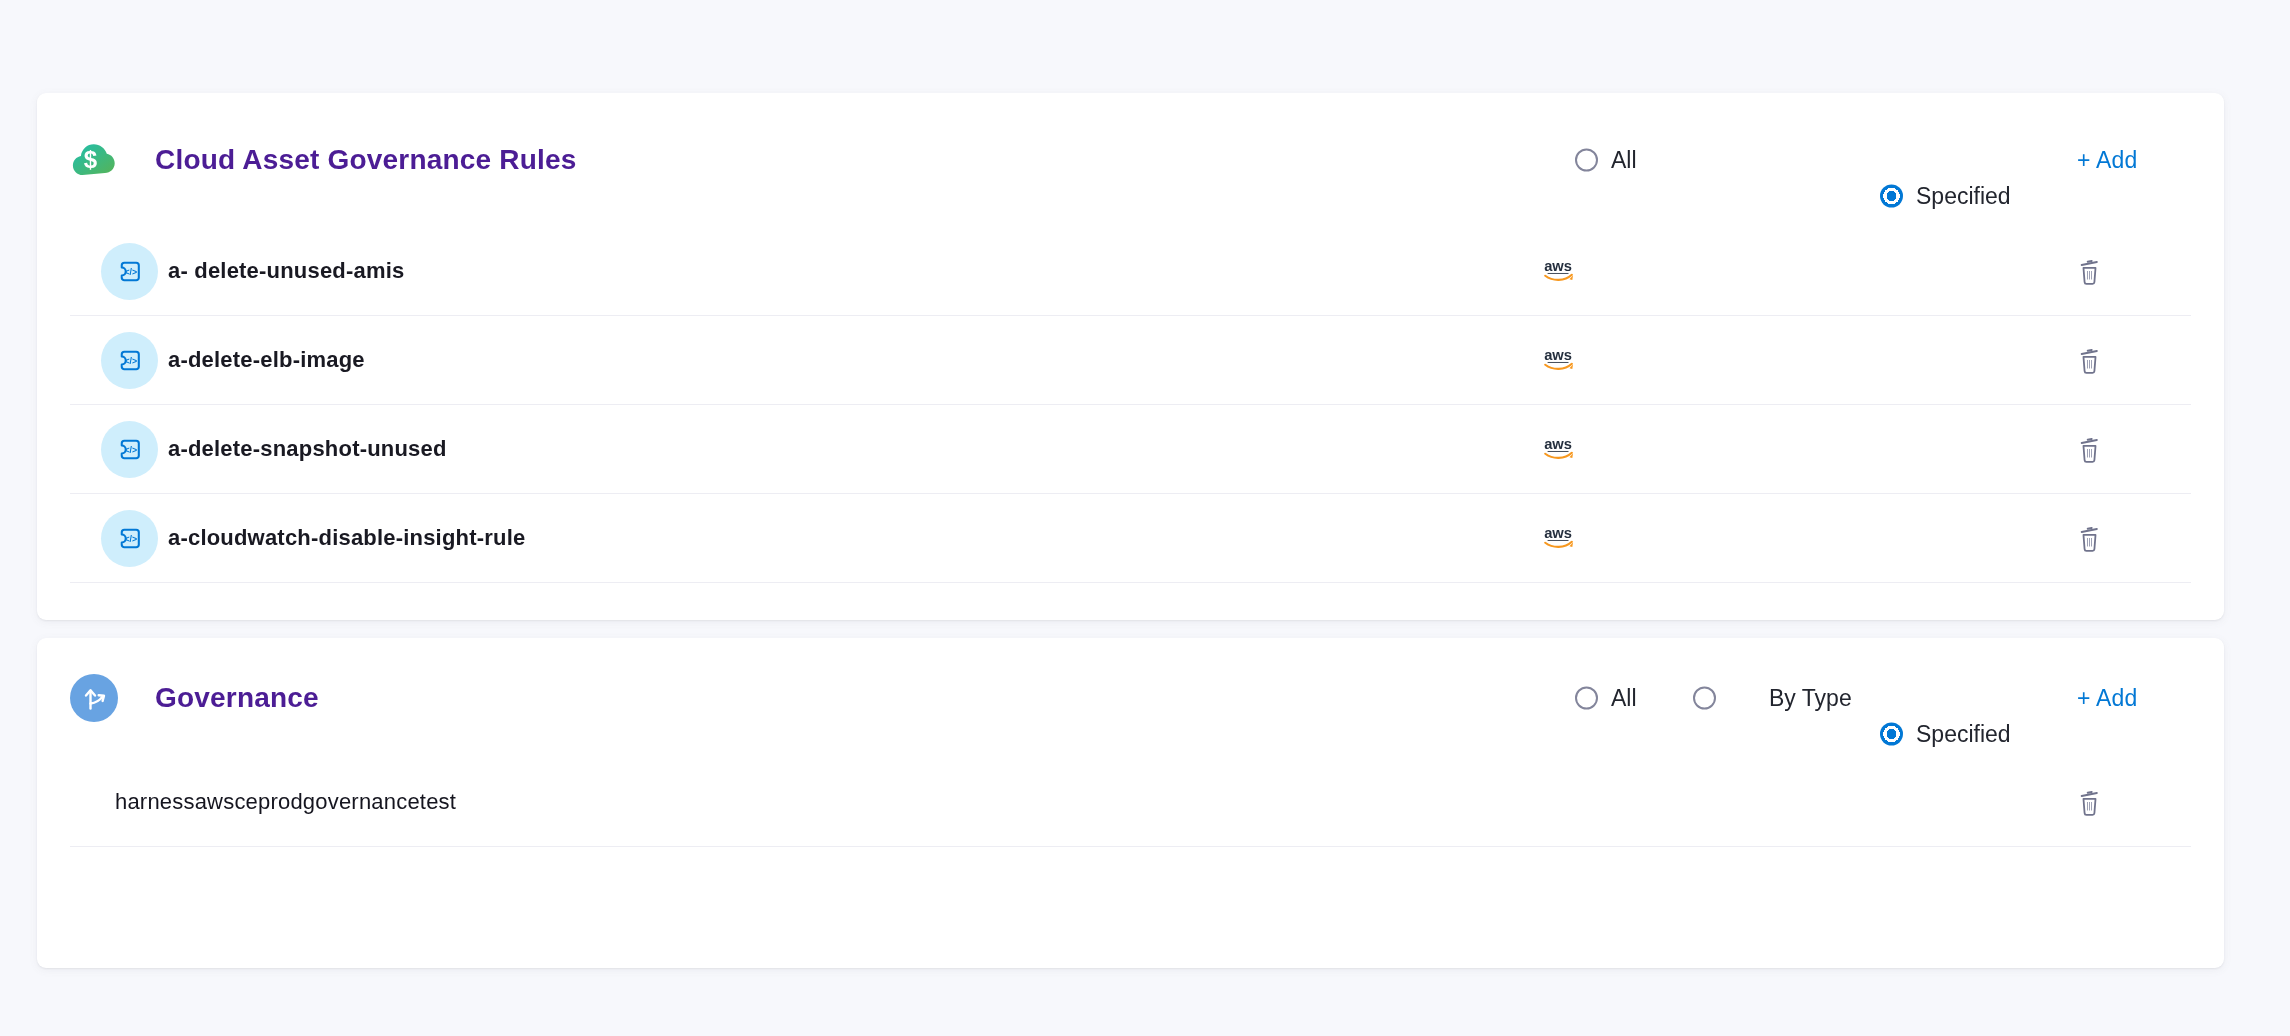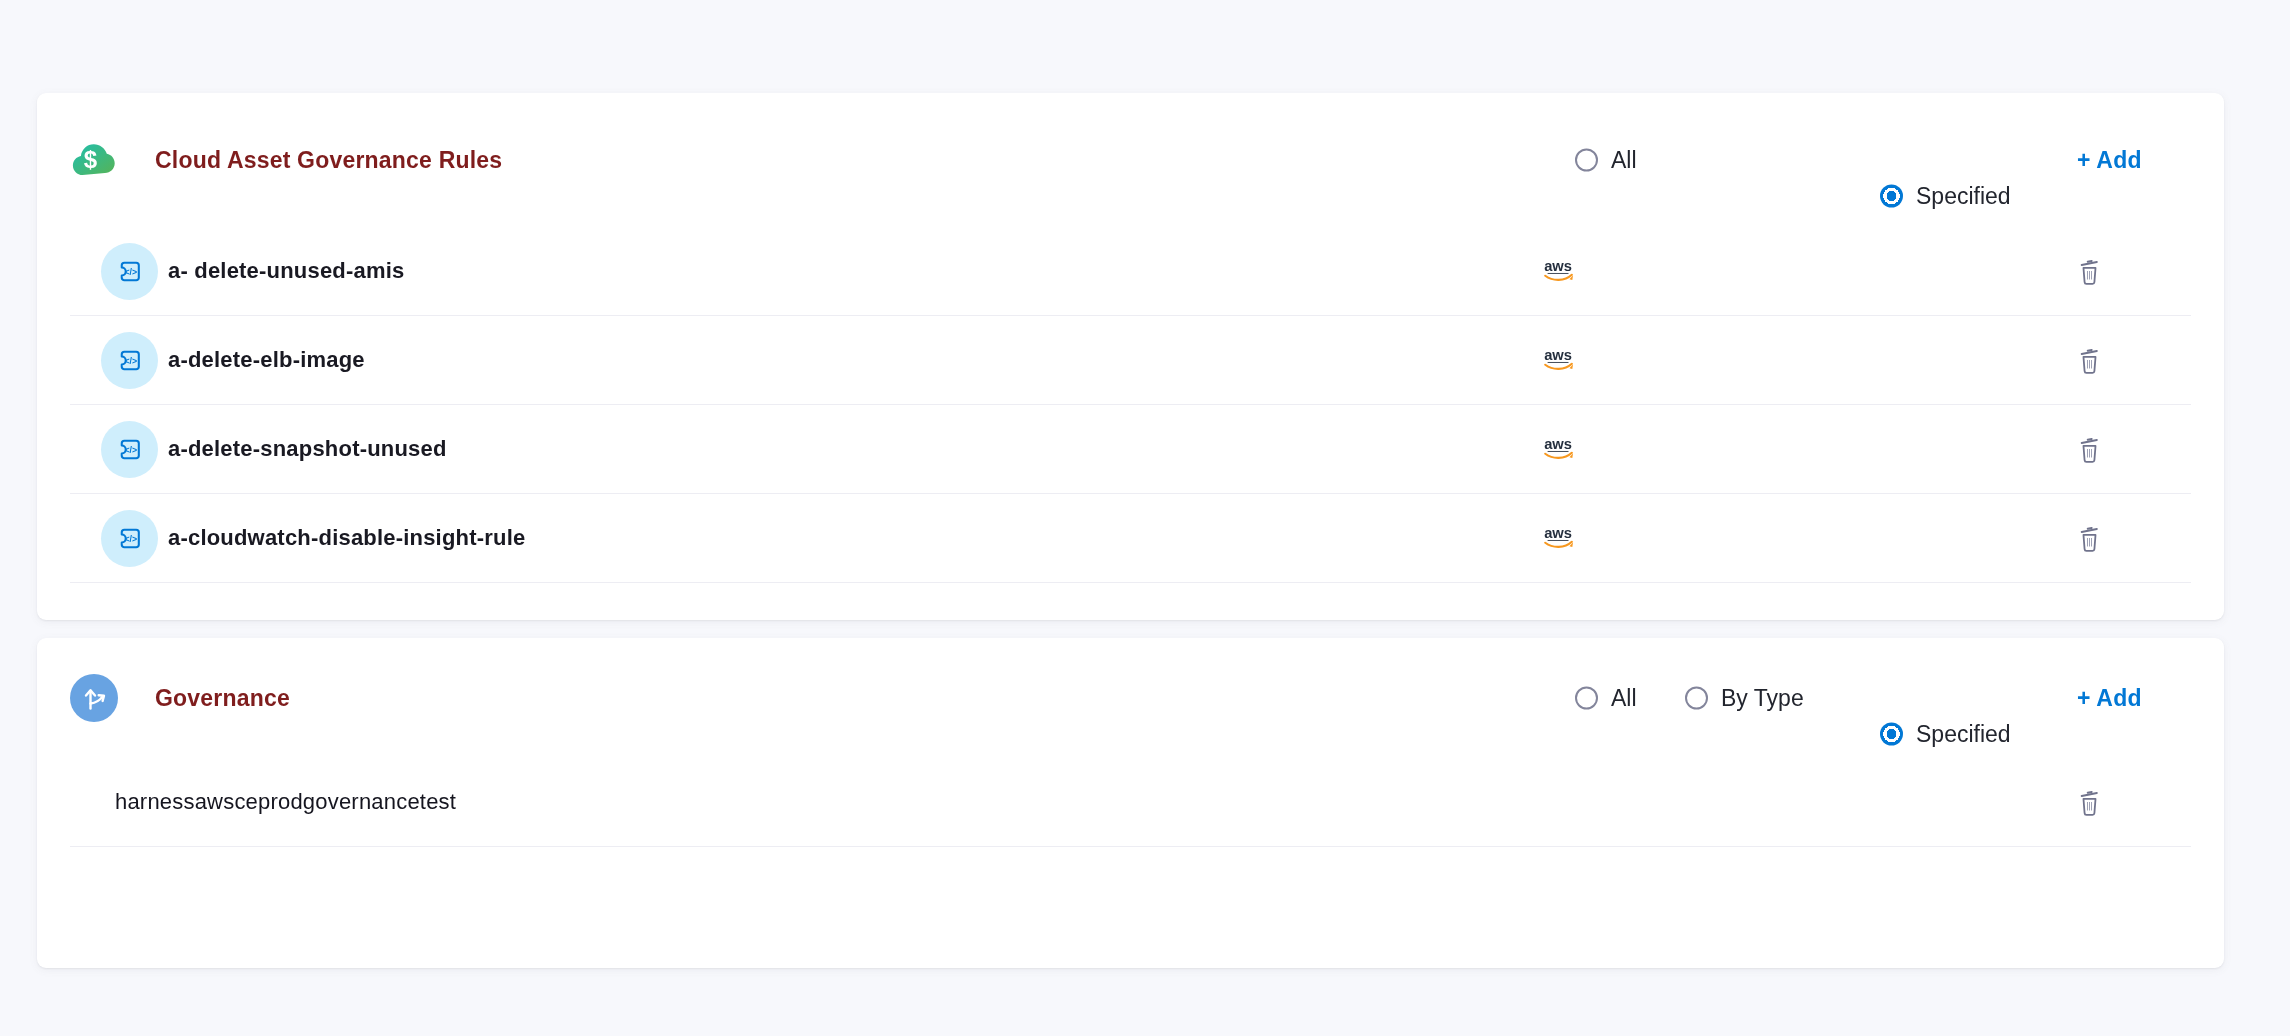--- a/index.html
+++ b/index.html
@@ -24,41 +24,41 @@
     padding: 0 33px; box-sizing: border-box;
   }
   .card-rules { top: 93px; height: 527px; }
   .card-connectors { top: 638px; height: 330px; }
 
   .card-header { position: relative; display: flex; align-items: center; }
   .card-rules .card-header { height: 134px; }
   .card-connectors .card-header { height: 120px; }
 
   .section-icon { width: 48px; height: 48px; flex: 0 0 48px; margin-right: 37px; }
-  .section-title { font-size: 23px; font-weight: bold; color: #7f1d1d; letter-spacing: .2px; }
+  .section-title { font-size: 28px; font-weight: bold; color: #4c1d95; letter-spacing: .2px; }
 
   .controls { position: absolute; left: 1505px; top: 0; width: 616px; height: 100%; }
   .opt, .add-btn {
     position: absolute; top: 50%; transform: translateY(-50%);
     display: flex; align-items: center; cursor: pointer; text-align: center;
   }
   .opt-1 { left: 0; }
-  .opt-2 { left: 110px; }
+  .opt-2 { left: 118px; gap: 40px; }
   .opt-3 { left: 305px; margin-top: 36px; }
   .add-btn { left: 502px; }
 
   .radio { width: 23px; height: 23px; border-radius: 50%; box-sizing: border-box; flex: 0 0 23px; }
   .radio.unchecked { border: 2px solid #83859b; background: #fff; }
   .radio.checked {
     background: radial-gradient(circle at 50% 50%,
       #0278d5 0 5px, #ffffff 5px 8.2px, #0278d5 8.2px 12px);
   }
   .opt-label { margin-left: 13px; font-size: 23px; color: #22252e; }
 
-  .add-btn { font-size: 23px; font-weight: bold; color: #0278d5; letter-spacing: .2px; }
+  .add-btn { font-size: 23px; font-weight: normal; color: #0278d5; letter-spacing: .2px; }
 
   .rows { border-bottom: 1px solid #ededf3; }
   .row { position: relative; height: 88px; display: flex; align-items: center; }
   .row + .row { border-top: 1px solid #ededf3; }
 
   .rule-badge {
     width: 57px; height: 57px; border-radius: 50%;
     background: #cfeefc; margin-left: 31px; flex: 0 0 57px;
     display: flex; align-items: center; justify-content: center;
   }

